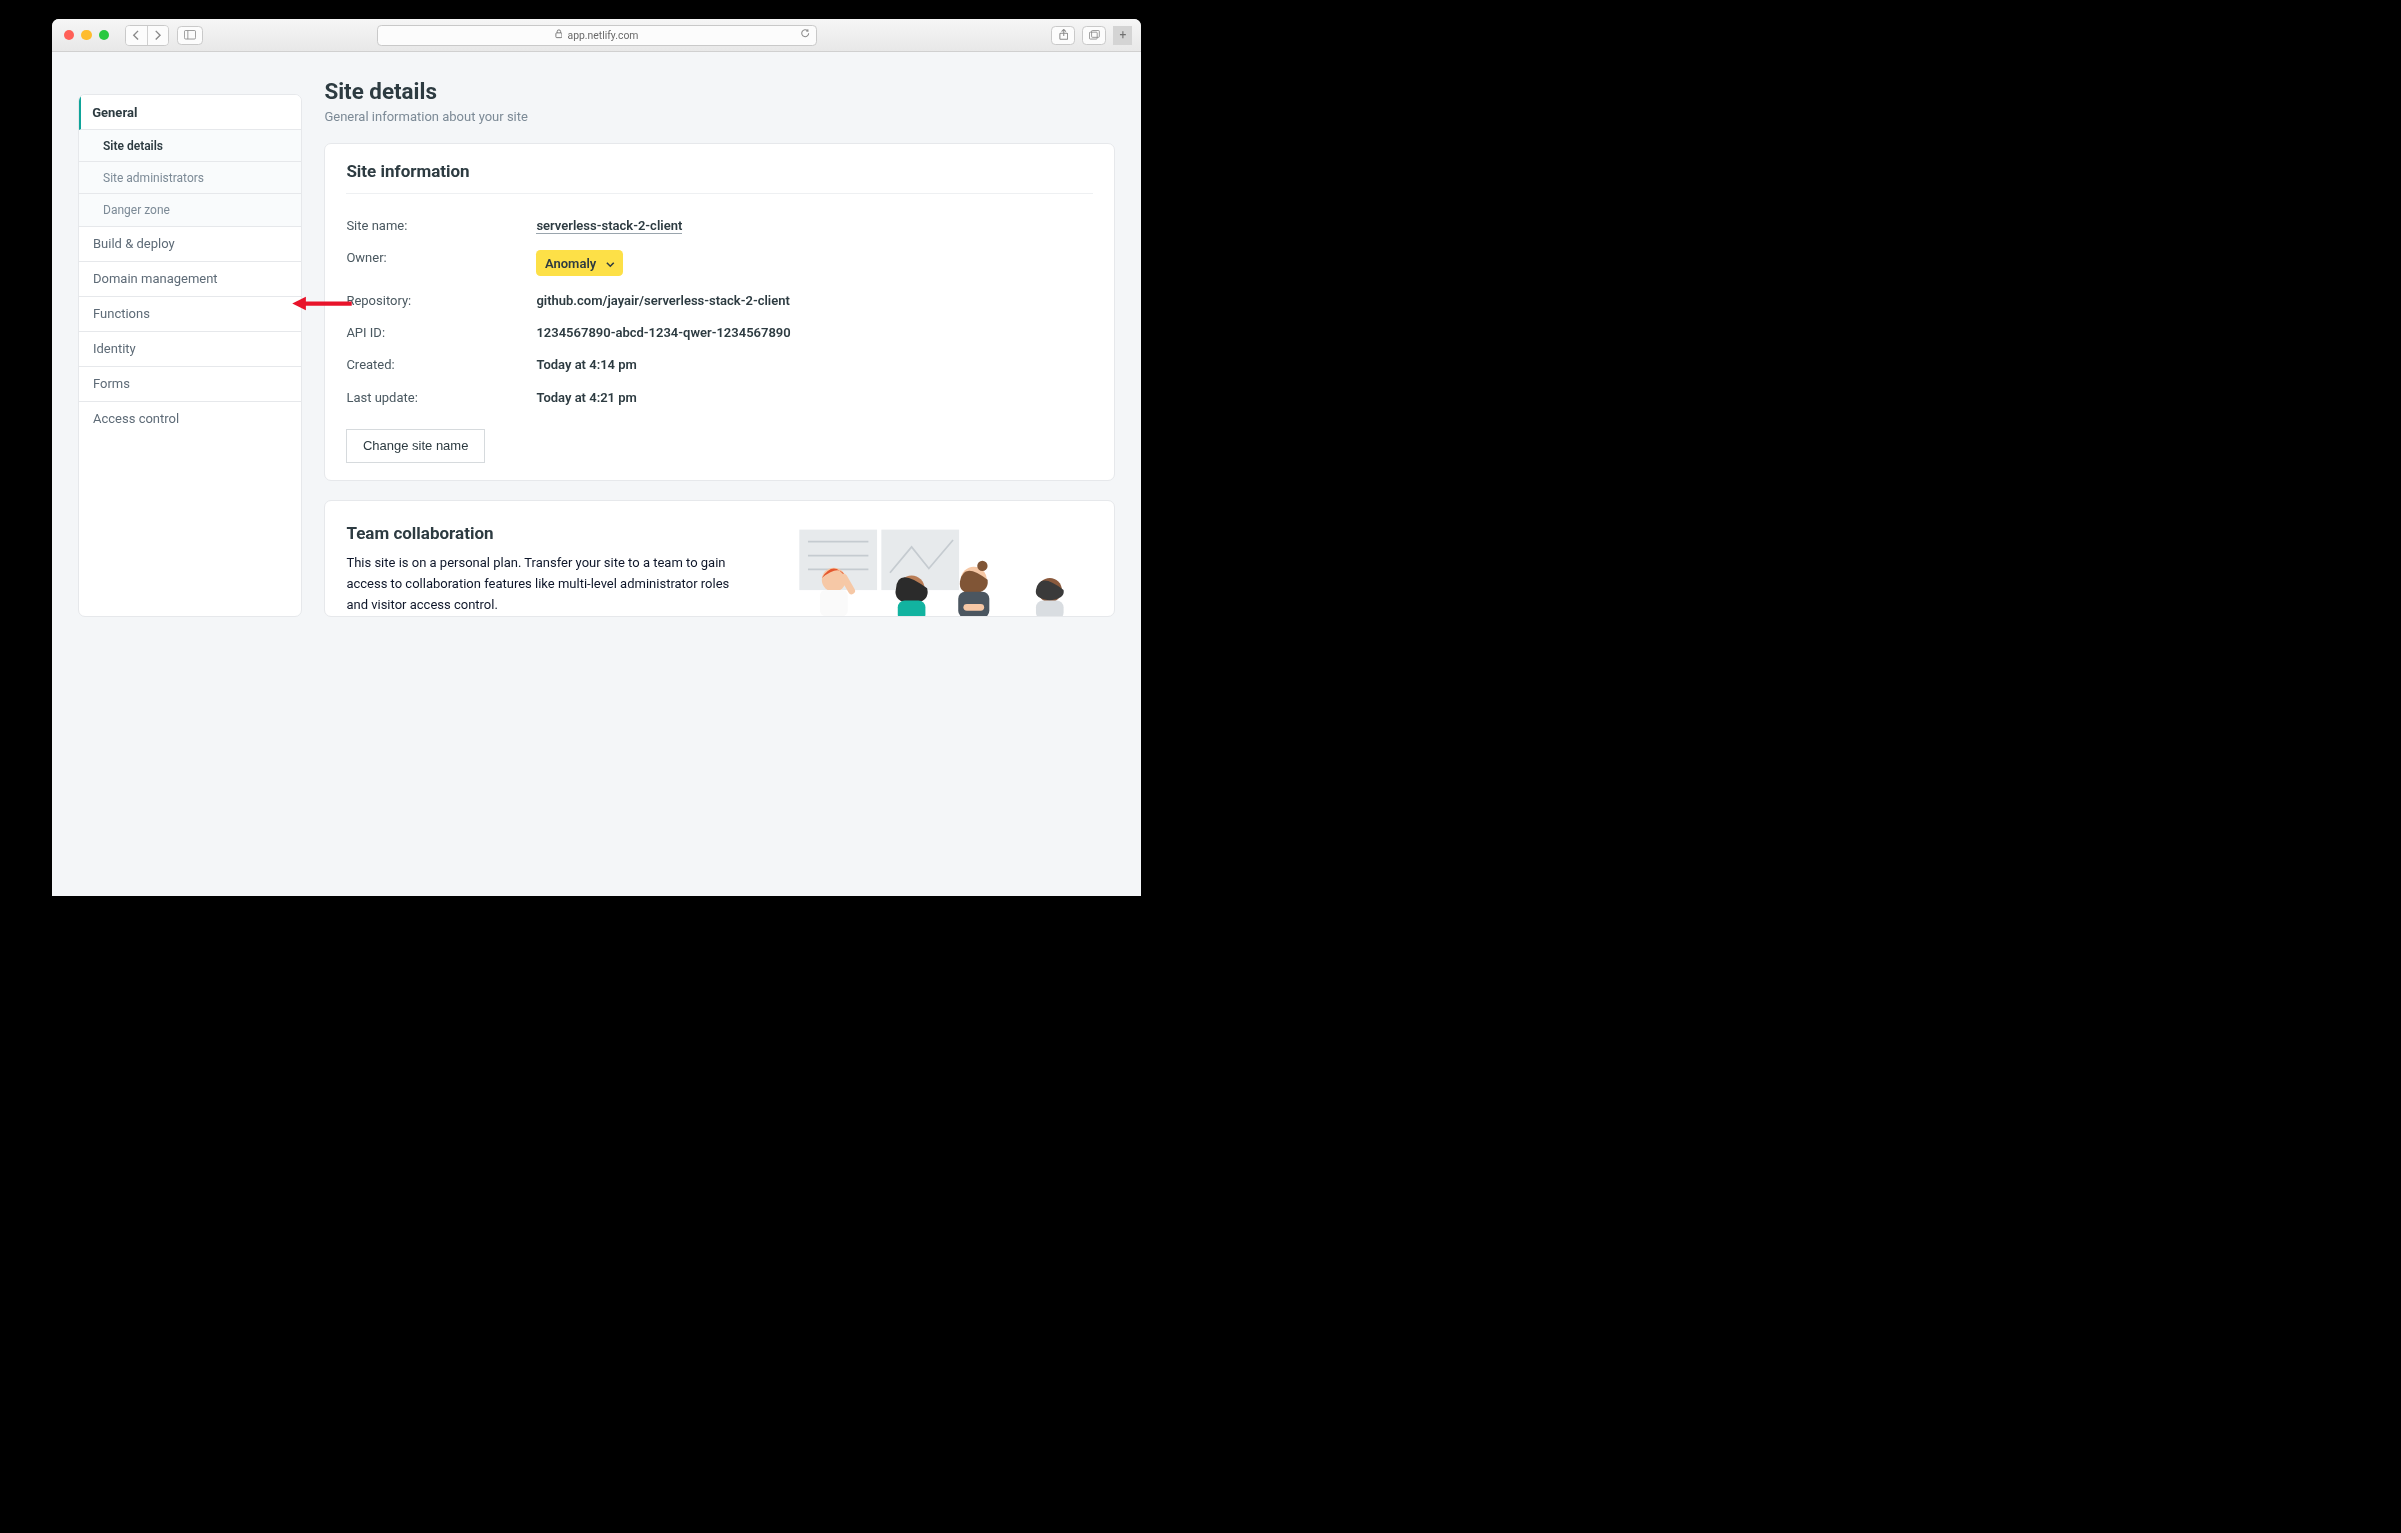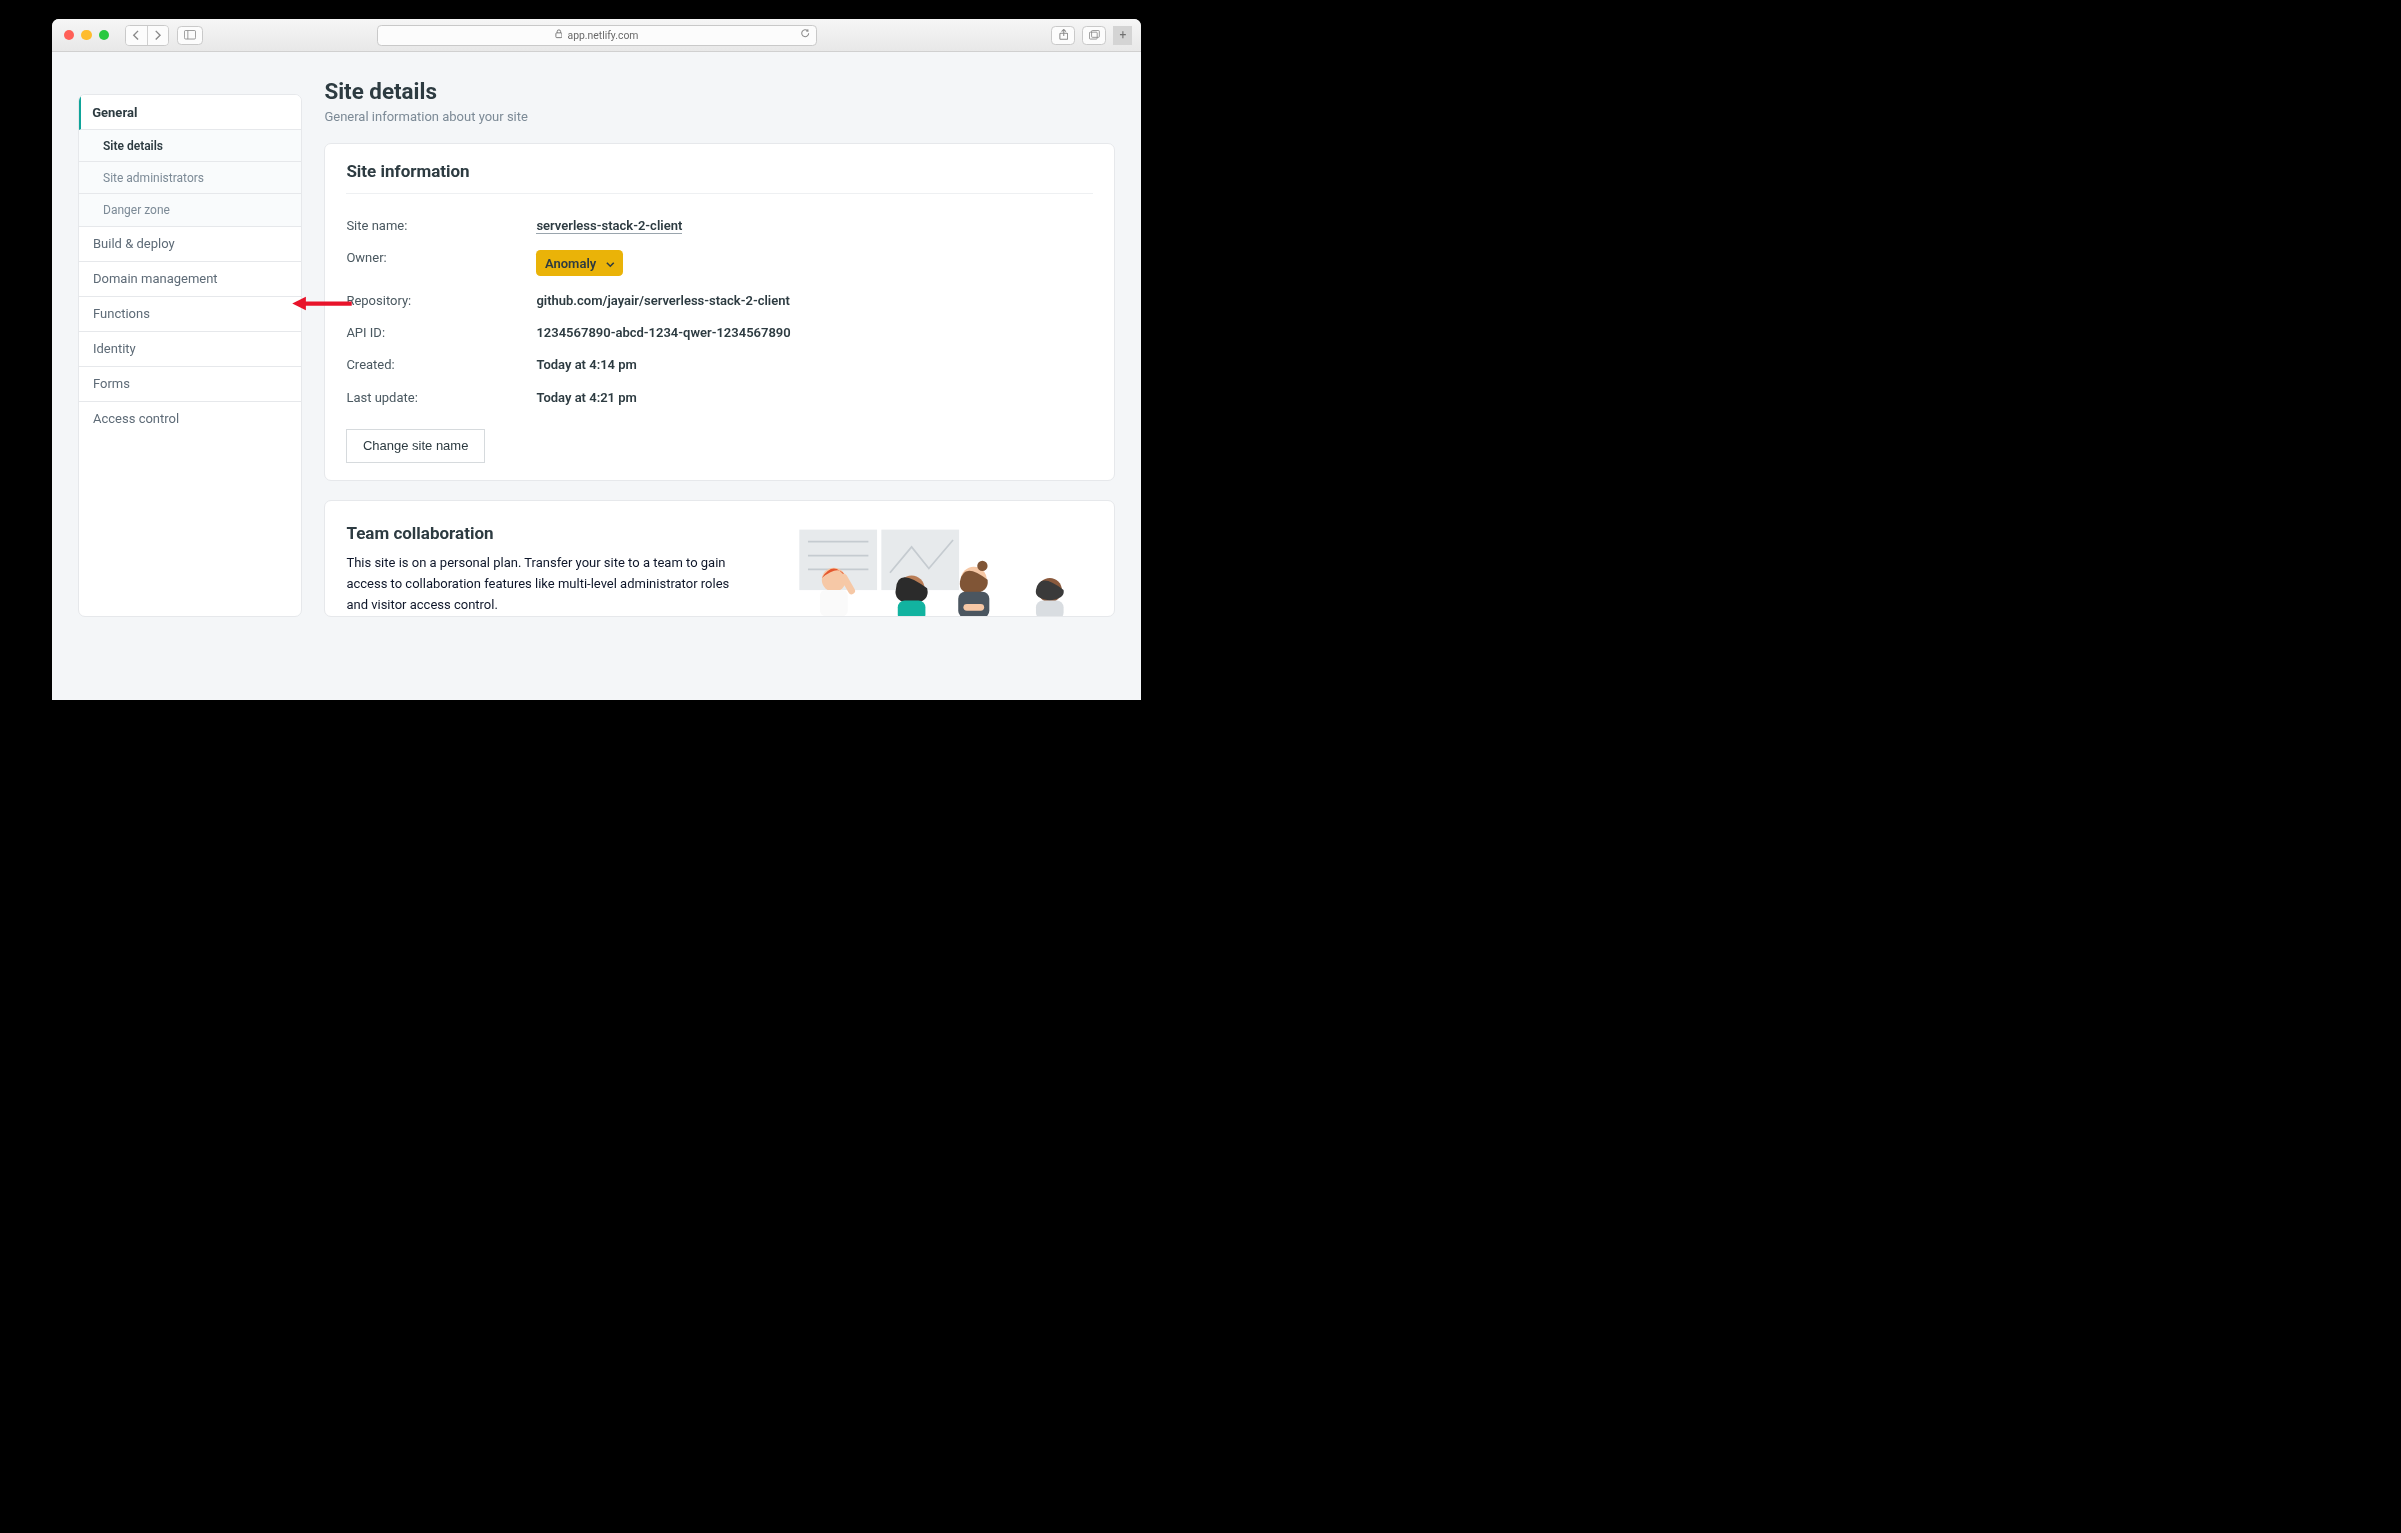--- a/index.html
+++ b/index.html
@@ -8,21 +8,21 @@
   background: #000;
   width: 1201px;
   height: 767px;
   overflow: hidden;
 }
 .browser-window {
   position: absolute;
   top: 19px;
   left: 52px;
   width: 1089px;
-  height: 681px;
+  height: 877px;
   background: #fff;
   border-radius: 7px 7px 0 0;
   overflow: hidden;
   box-shadow: 0 17px 52px rgba(0,0,0,0.5);
 }
 .browser-chrome {
   height: 33px;
   background: linear-gradient(#f6f6f6, #e8e8e8);
   border-bottom: 0.9px solid #d0d0d0;
   display: flex;
@@ -205,21 +205,21 @@
   color: #4a5860;
 }
 .info-value {
   color: #2d3b41;
   font-weight: 600;
 }
 .info-value.link {
   border-bottom: 0.9px solid #9aa5ad;
 }
 .owner-select {
-  background: #eab308;
+  background: #fde047;
   padding: 5.2px 8.6px;
   border-radius: 4.3px;
   display: inline-flex;
   align-items: center;
   gap: 10px;
   font-weight: 600;
   color: #2d3b41;
   font-size: 13px;
 }
 .change-btn {

